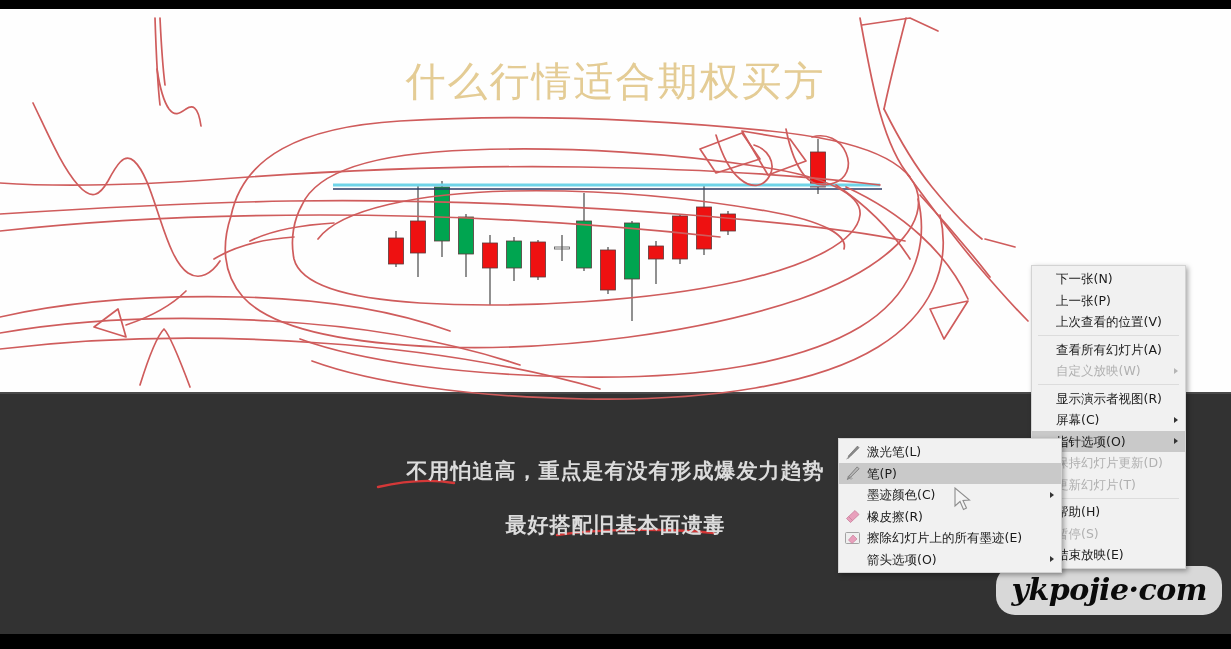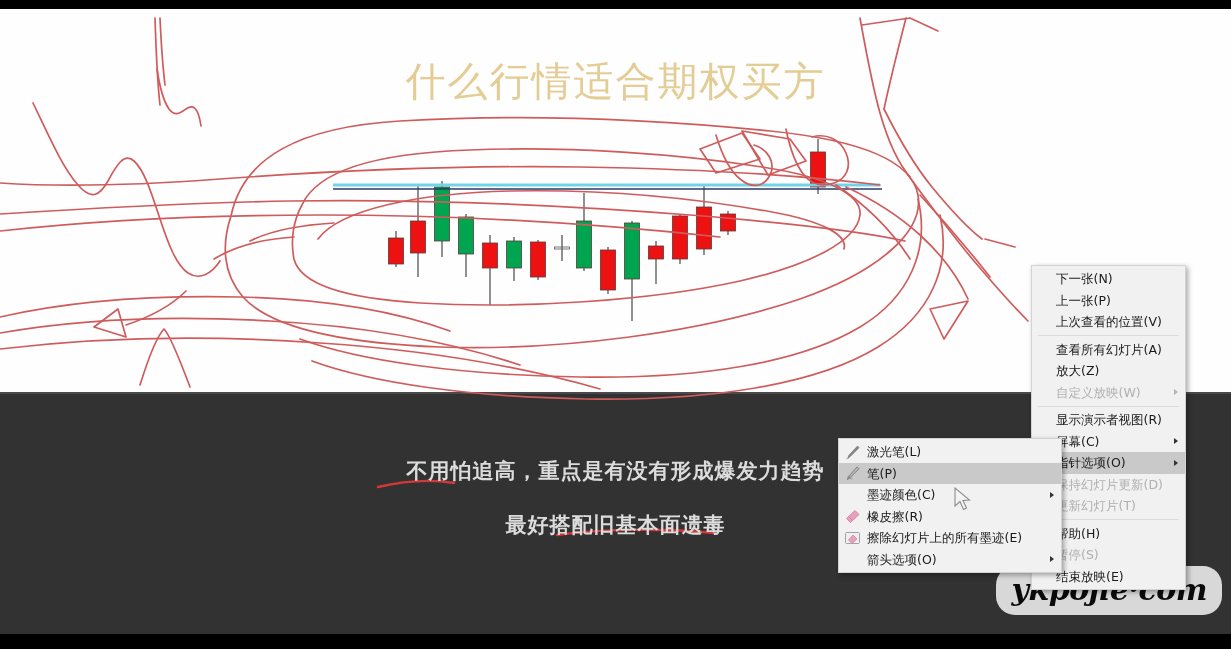--- a/index.html
+++ b/index.html
@@ -227,21 +227,20 @@
     <div class="sub-line" id="sub2">最好搭配旧基本面遗毒</div>
 
     <div id="watermark">ykpojie·com</div>
 
     <div class="menu" id="menu-main">
         <div class="mi"><span>下一张(N)</span></div>
         <div class="mi"><span>上一张(P)</span></div>
         <div class="mi"><span>上次查看的位置(V)</span></div>
         <div class="sep"></div>
         <div class="mi"><span>查看所有幻灯片(A)</span></div>
-        <div class="mi"><span>放大(Z)</span></div>
         <div class="mi disabled"><span>自定义放映(W)</span><span class="arrow"></span></div>
         <div class="sep"></div>
         <div class="mi"><span>显示演示者视图(R)</span></div>
         <div class="mi"><span>屏幕(C)</span><span class="arrow"></span></div>
         <div class="mi sel"><span>指针选项(O)</span><span class="arrow"></span></div>
         <div class="mi disabled"><span>保持幻灯片更新(D)</span></div>
         <div class="mi disabled"><span>更新幻灯片(T)</span></div>
         <div class="sep"></div>
         <div class="mi"><span>帮助(H)</span></div>
         <div class="mi disabled"><span>暂停(S)</span></div>

